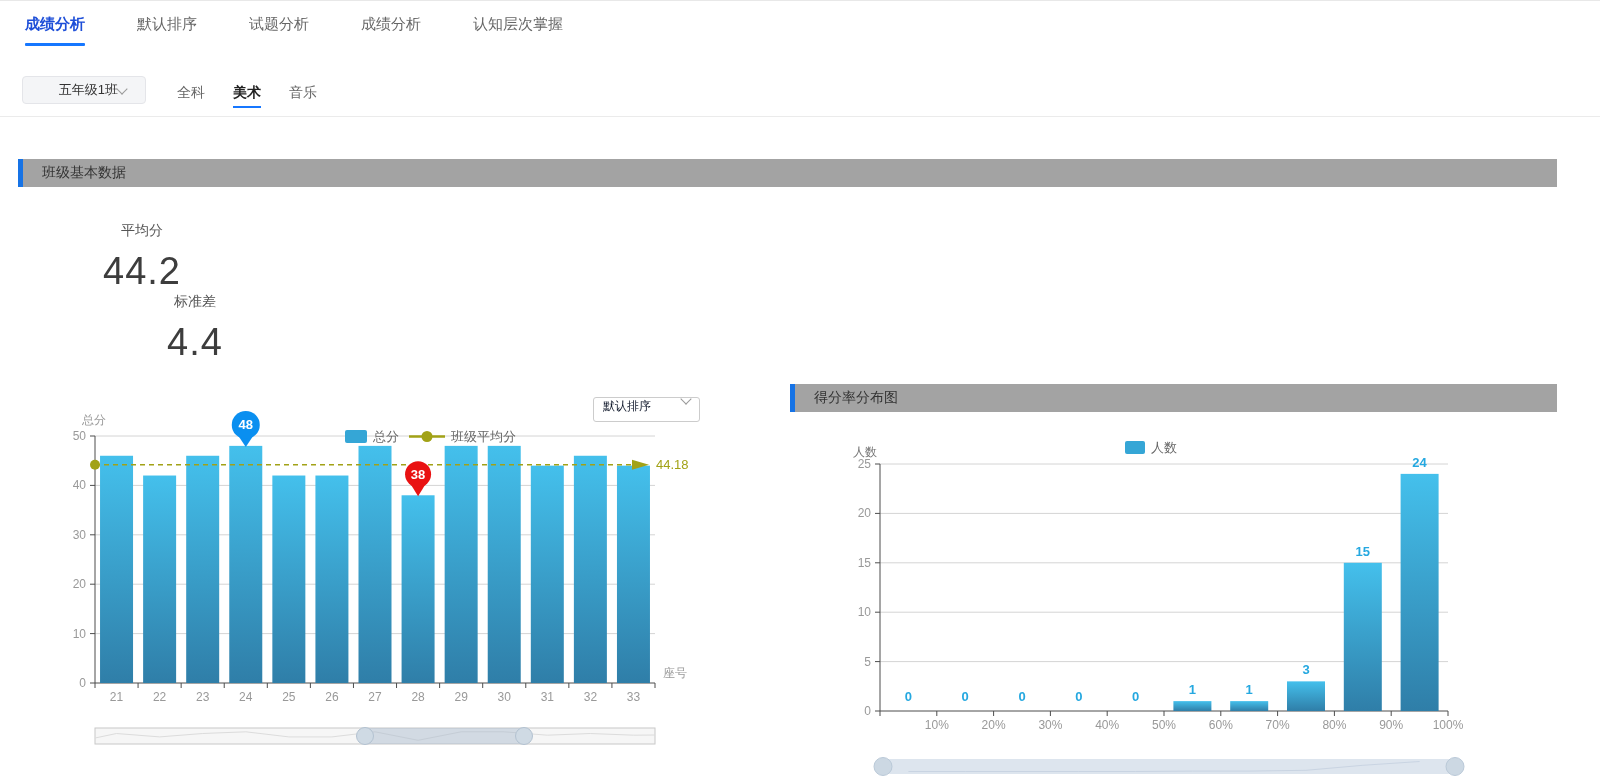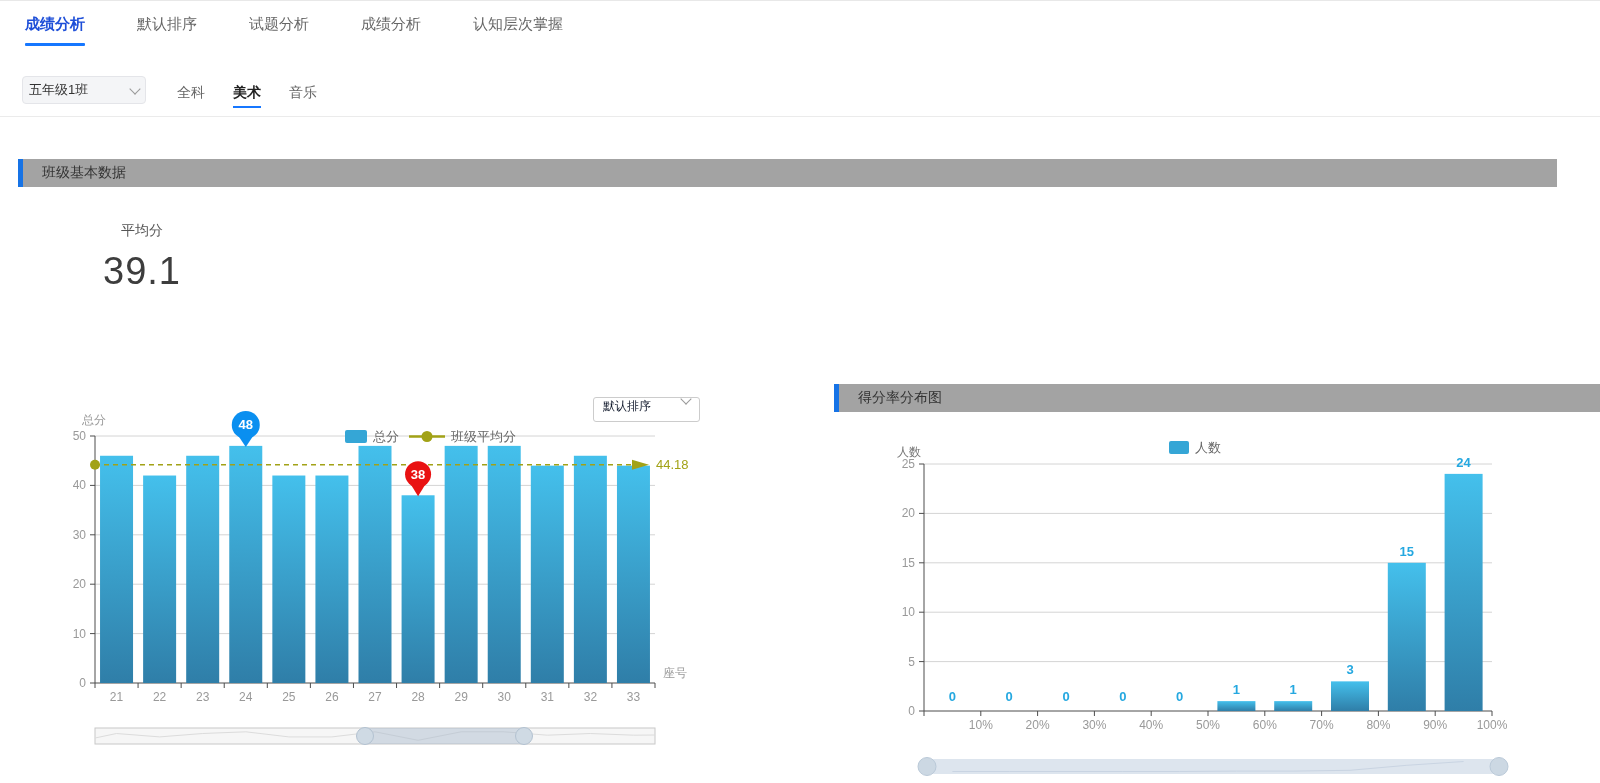--- a/index.html
+++ b/index.html
@@ -9,21 +9,21 @@
     border-top:1px solid #e8e8e8;box-sizing:border-box;
   }
   
   .topnav{position:absolute;top:14px;left:25px;display:flex;gap:52px;}
   .topnav .tab{font-size:15px;color:#666;padding-bottom:12px;position:relative;cursor:pointer;white-space:nowrap;}
   .topnav .tab.active{color:#1d4ed8;font-weight:bold;}
   .tab-underline{position:absolute;left:0;right:0;bottom:0;height:3px;background:#1677ff;border-radius:1px;}
   
   .filterrow{position:absolute;top:75px;left:22px;display:flex;align-items:flex-start;}
   .select-box{width:124px;height:28px;background:#f4f5f7;border:1px solid #e4e5e9;border-radius:4px;
-    display:flex;align-items:center;justify-content:space-between;padding:0 6px;box-sizing:border-box;
+    display:flex;align-items:center;justify-content:flex-end;padding:0 19px;box-sizing:border-box;
     font-size:13px;color:#333;cursor:pointer;}
   .chev{width:7px;height:7px;border-right:1.4px solid #999;border-bottom:1.4px solid #999;
     transform:rotate(45deg);margin-top:-3px;flex:none;}
   .subjects{display:flex;gap:28px;margin-left:31px;margin-top:8px;}
   .subject{font-size:14px;color:#666;padding-bottom:6px;position:relative;cursor:pointer;}
   .subject.active{color:#222;font-weight:bold;text-align:center;}
   .subject .sub-underline{position:absolute;left:0;right:0;bottom:0;height:2px;background:#1677ff;}
   .divider{position:absolute;top:115px;left:0;right:0;border-top:1px solid #ebebeb;}
   
   .section-header{position:absolute;height:28px;background:#a3a3a3;display:flex;align-items:center;}
@@ -34,21 +34,21 @@
   .stats{position:absolute;top:221px;left:0;display:flex;flex-direction:column;}
   .stat{text-align:center;}
   .stat-label{font-size:14px;color:#555;margin-bottom:10px;}
   .stat-value{font-size:38px;font-weight:300;color:#3d3d3d;letter-spacing:1px;}
   #stat-0{width:160px;margin-left:62px;}
   #stat-1{width:140px;margin-left:125px;}
   #stat-2{width:180px;margin-left:120px;}
   
   .panel{position:absolute;top:383px;}
   #panel-left{left:18px;width:723px;}
-  #panel-right{left:834px;width:767px;}
+  #panel-right{left:790px;width:767px;}
   .panel .section-header{position:relative;top:0;left:0;right:0;}
   .chart-box{position:relative;height:372px;}
   .chart-box svg{position:absolute;top:0;left:0;}
   svg text{font-family:"Liberation Sans","DejaVu Sans",sans-serif;}
   .sort-select{position:absolute;top:13px;left:575px;width:107px;height:25px;border:1px solid #ccc;
     border-radius:3px;display:flex;justify-content:space-between;
     padding:0 9px;box-sizing:border-box;font-size:12px;color:#0f172a;background:#fff;cursor:pointer;}
 </style>
 </head>
 <body>
@@ -82,21 +82,25 @@
 <div class="divider"></div>
 
 <div class="section-header" id="basic-header">
   <div class="accent"></div>
   <div class="section-title">班级基本数据</div>
 </div>
 
 <div class="stats">
   <div class="stat" id="stat-0">
     <div class="stat-label">平均分</div>
-    <div class="stat-value">39.1</div>
+    <div class="stat-value">44.2</div>
+  </div>
+  <div class="stat" id="stat-1">
+    <div class="stat-label">标准差</div>
+    <div class="stat-value">4.4</div>
   </div>
 </div>
 
 <div class="panel" id="panel-left">
   <div class="chart-box">
     <svg id="avgChart" width="723" height="372" viewBox="0 0 723 372">
         <defs>
           <linearGradient id="gA" x1="0" y1="0" x2="0" y2="1">
             <stop offset="0%" stop-color="#44c0ec"></stop>
             <stop offset="100%" stop-color="#2f7ea8"></stop>

